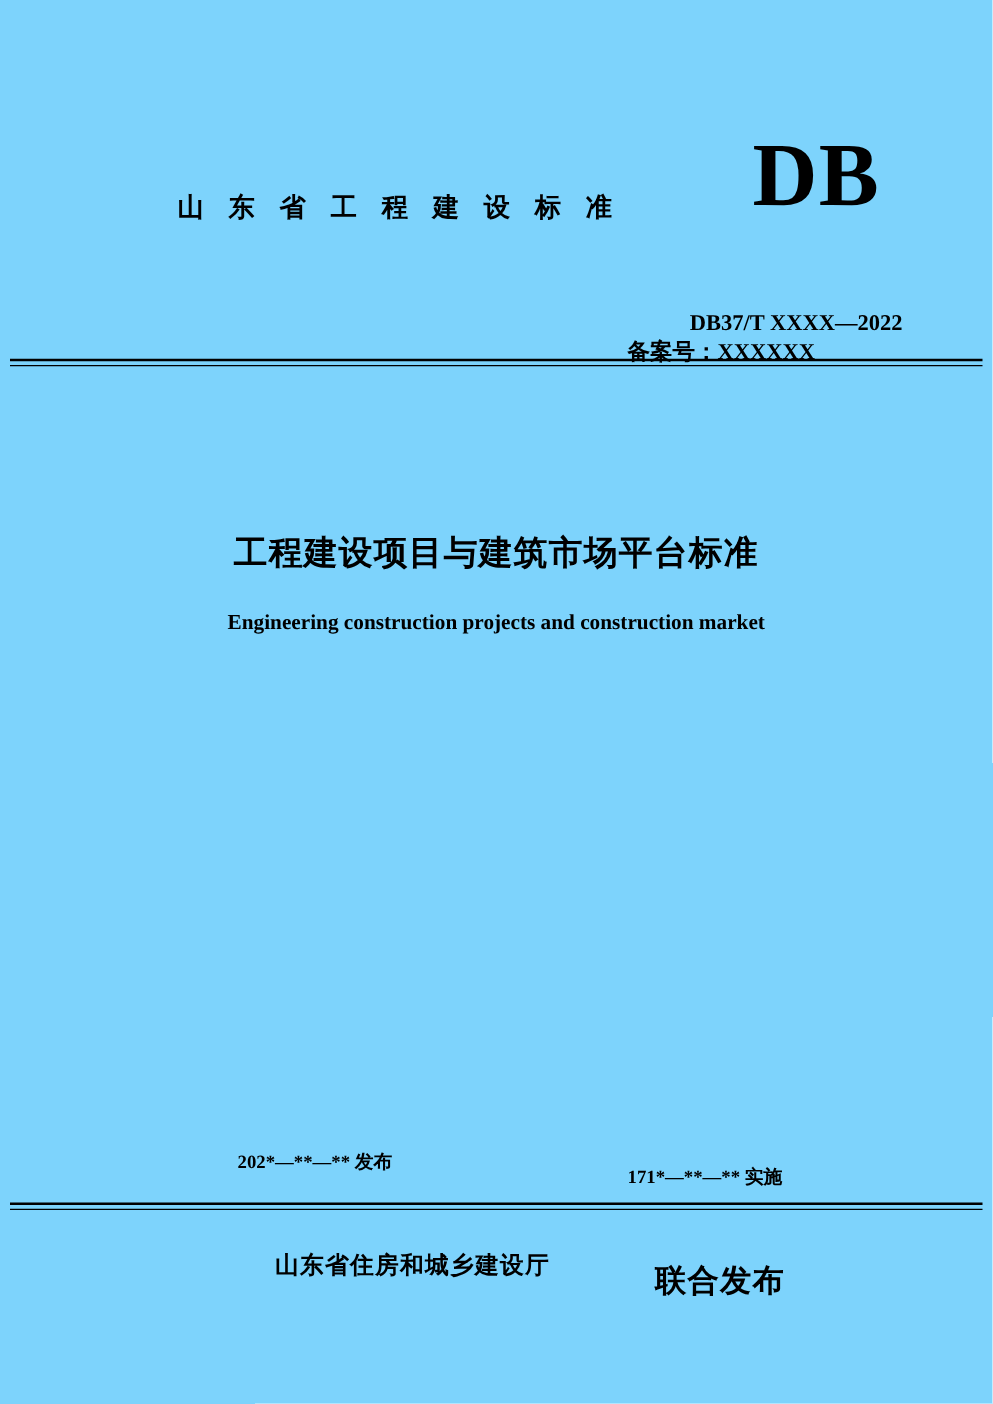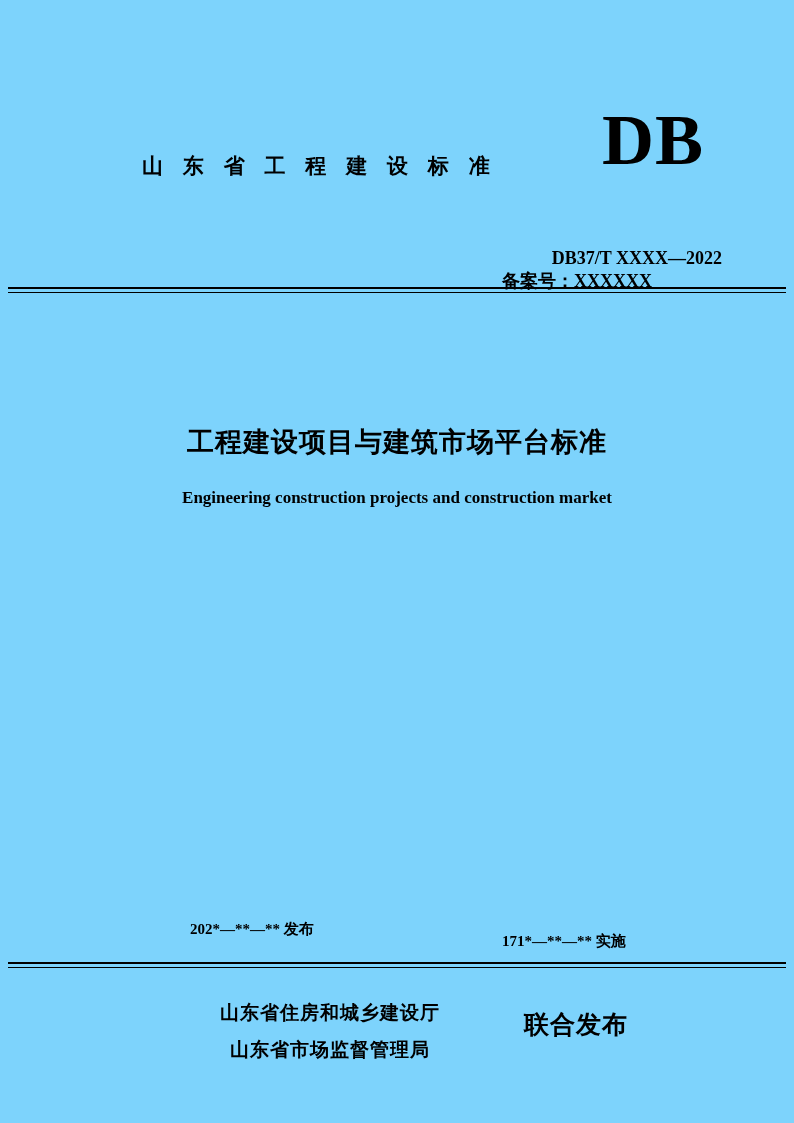--- a/index.html
+++ b/index.html
@@ -198,17 +198,16 @@
   <div class="dates-row">
     <div class="date-publish">202*—**—**  发布</div>
     <div class="date-implement">171*—**—**   实施</div>
   </div>
 
   <div class="rule-bottom"></div>
   <div class="rule-bottom2"></div>
 
   <div class="issuers">
     <div>山东省住房和城乡建设厅</div>
-    <div>山东省市场监督管理局</div>
   </div>
   <div class="joint">联合发布</div>
 
 </div>
 
 </body></html>

